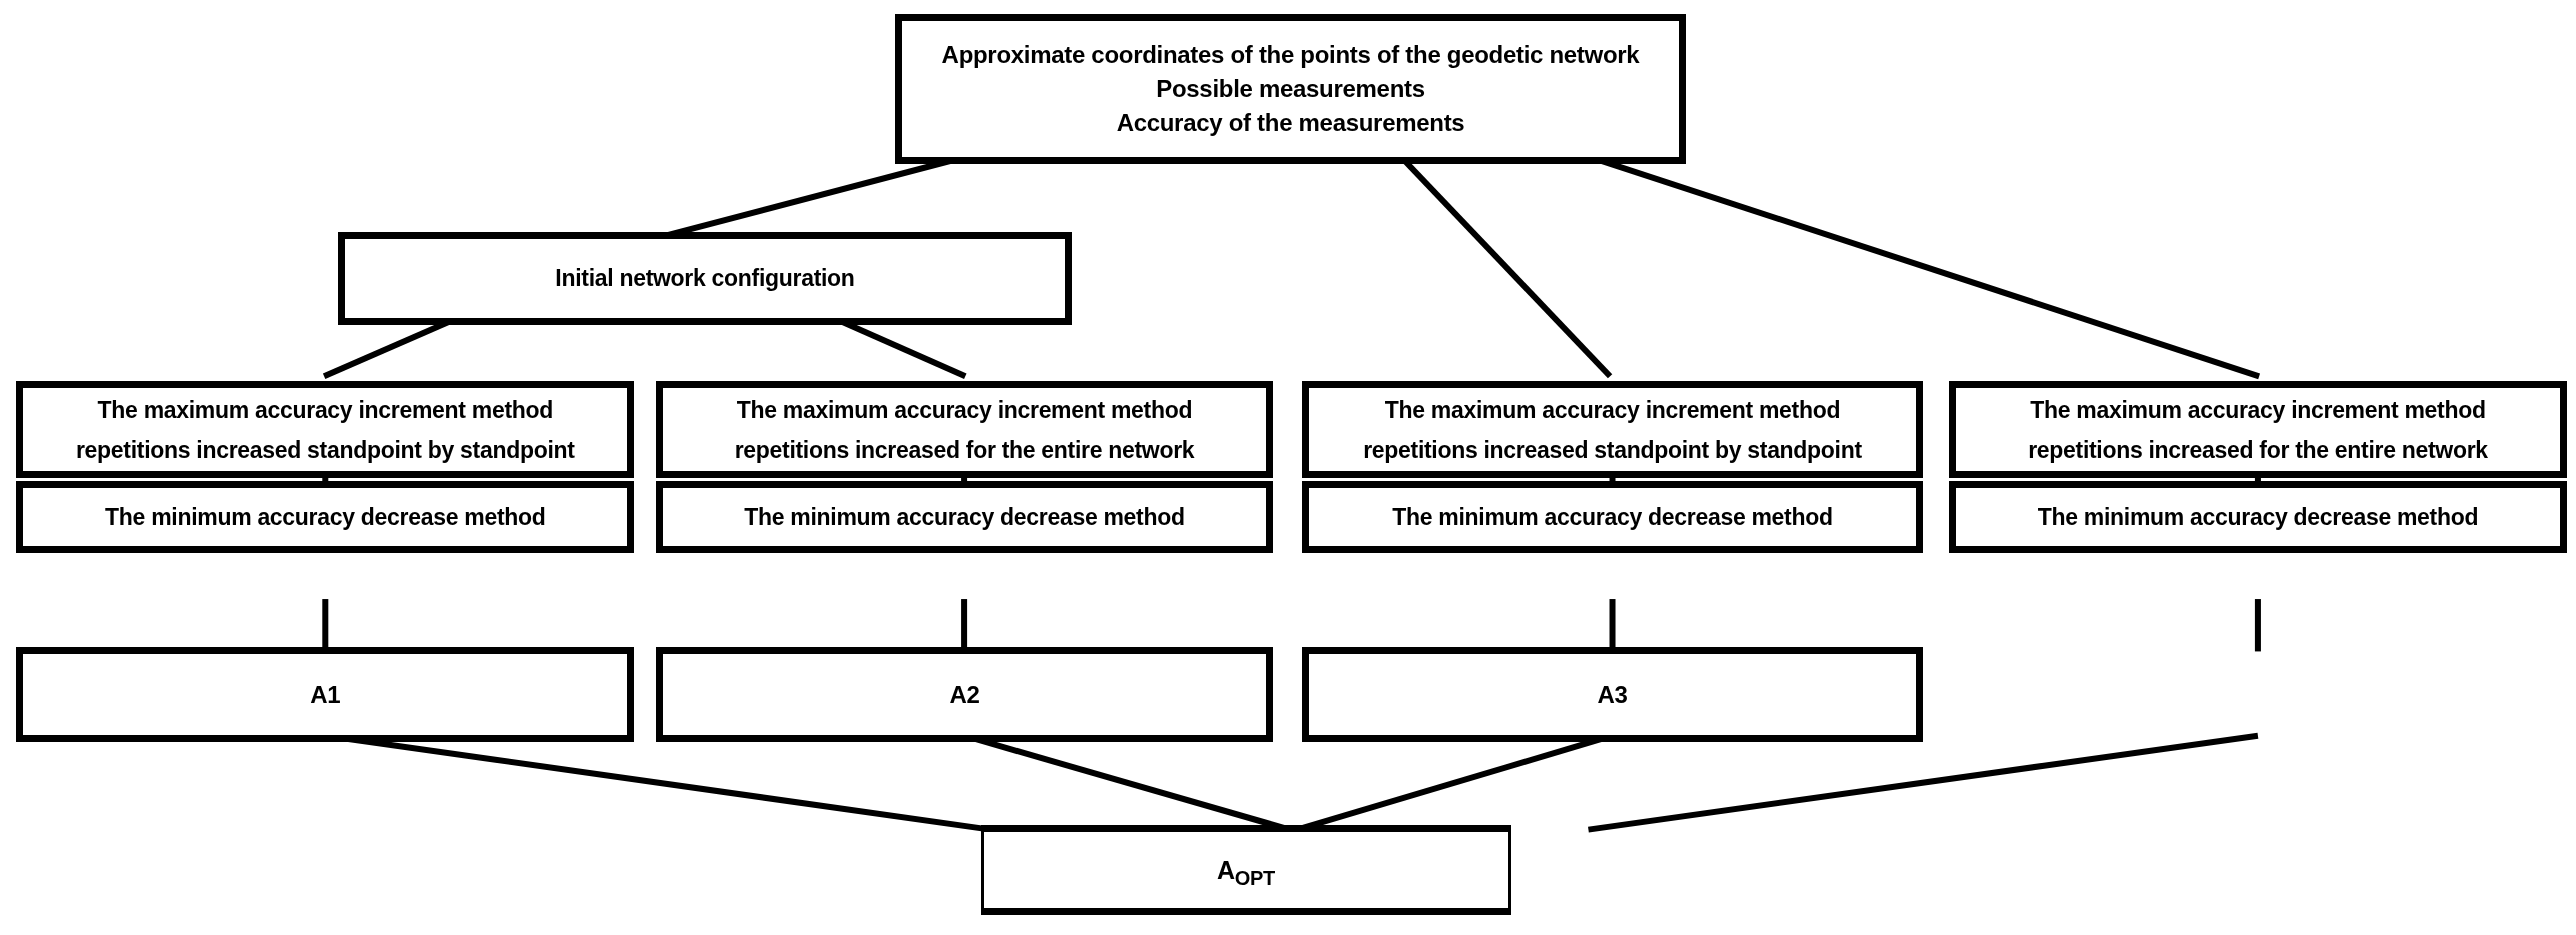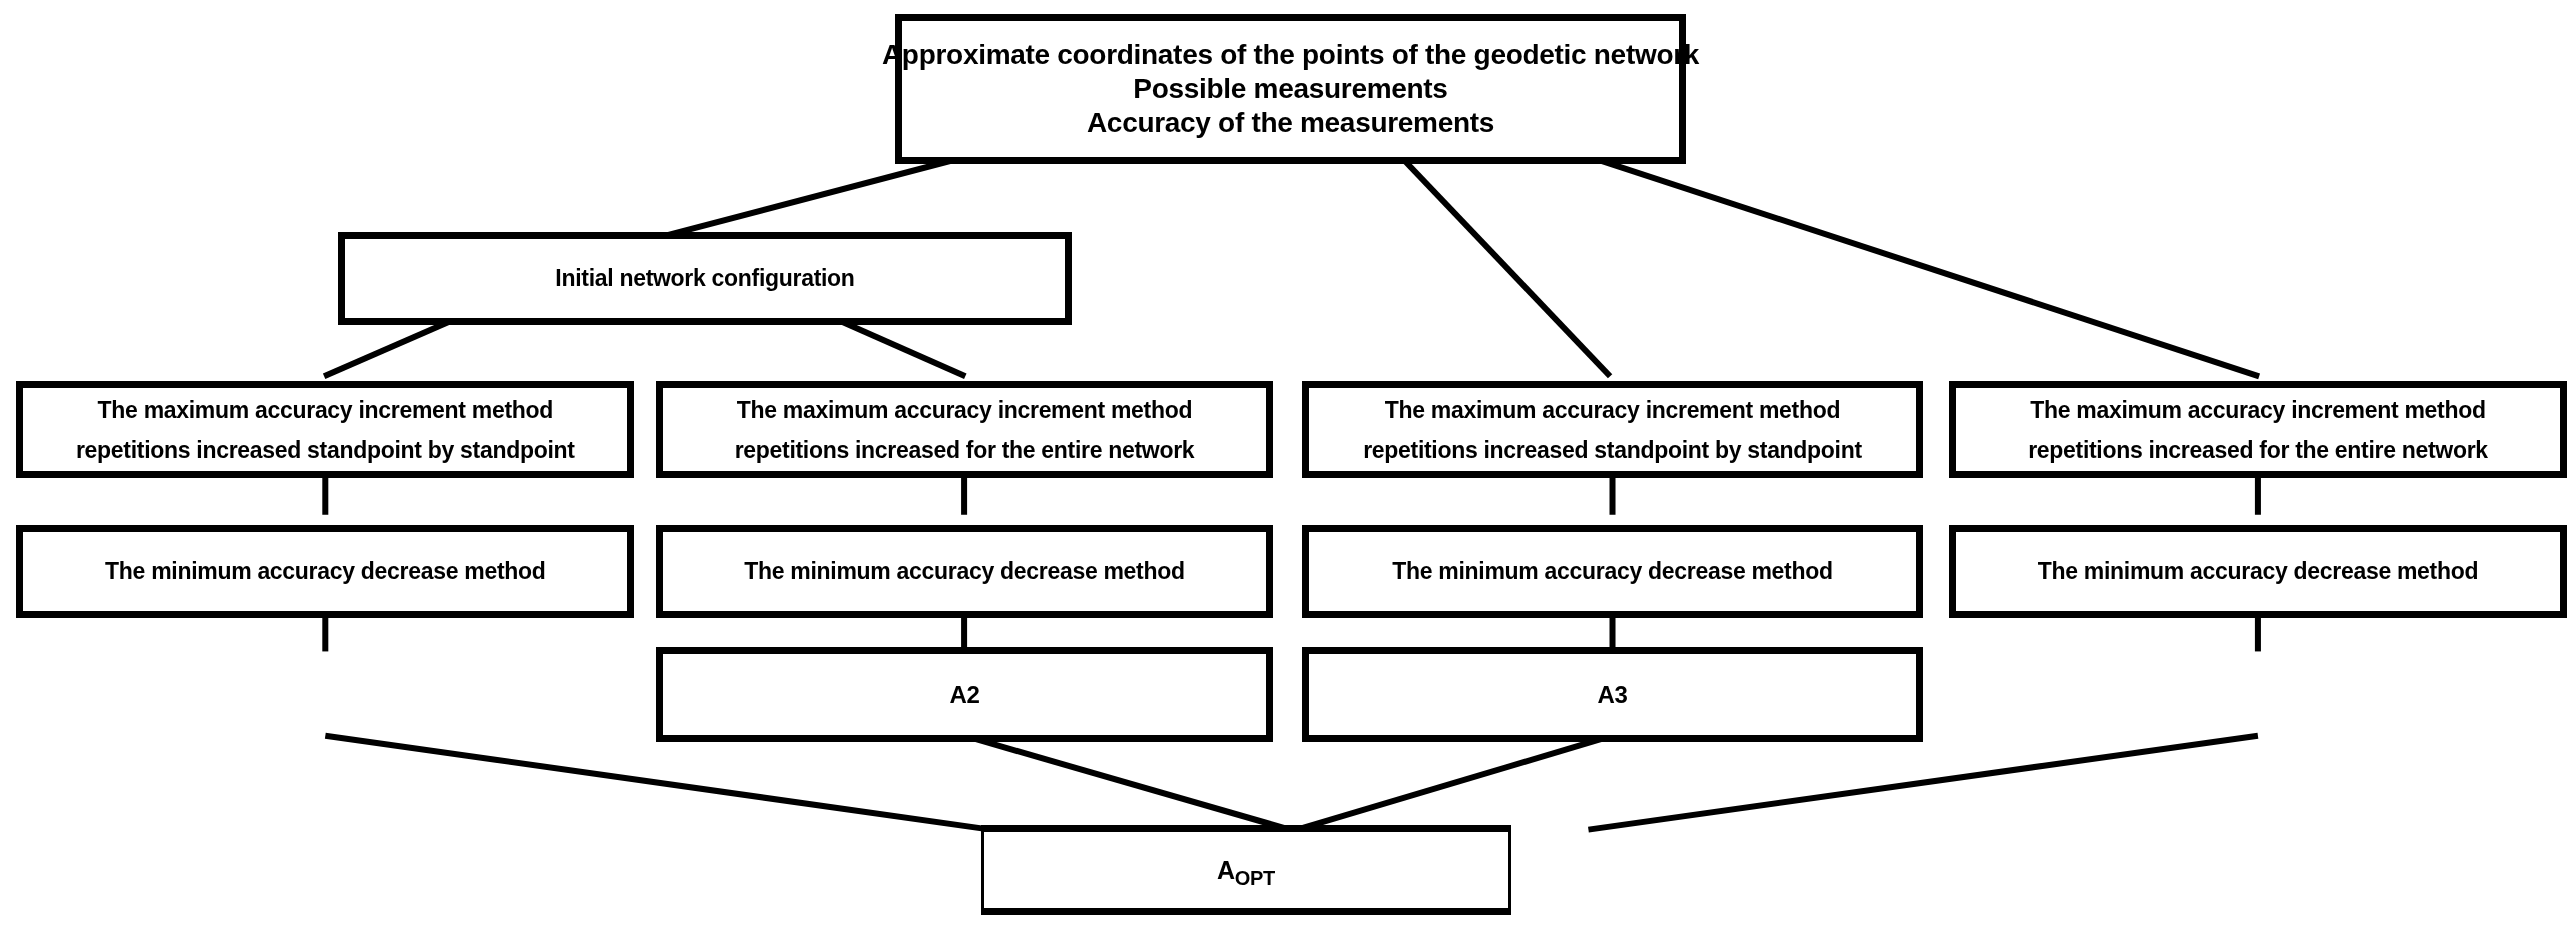--- a/index.html
+++ b/index.html
@@ -38,35 +38,35 @@
     align-items: center;
     justify-content: center;
     text-align: center;
     font-weight: bold;
     z-index: 1;
     letter-spacing: -0.3px;
   }
   .box .line { white-space: nowrap; }
 
   
-  .box-inputs { left: 895px; top: 14px; width: 791px; height: 150px; font-size: 28px; }
+  .box-inputs { left: 895px; top: 14px; width: 791px; height: 150px; font-size: 24px; }
   .box-inputs .line { line-height: 34px; }
 
   
   .box-initial { left: 338px; top: 232px; width: 734px; height: 93px; font-size: 23px; }
 
   
   .col-1 { left: 16.3px;   width: 618px; }
   .col-2 { left: 656px; width: 617px; }
   .col-3 { left: 1302px; width: 621px; }
   .col-4 { left: 1949px; width: 618px; }
 
   .row-method { top: 369px; height: 97px; font-size: 23px; margin-top: 12px; }
   .row-method .line { line-height: 40px; }
-  .row-refine { top: 525px; height: 93px; font-size: 23px; }
+  .row-refine { top: 481px; height: 72px; font-size: 23px; }
   .row-result { top: 647px; height: 95px; font-size: 24px; }
 
   
   .box-optimal {
     left: 981px; top: 825px; width: 530px; height: 90px;
     font-size: 25px;
     border-width: 7.2px 3px;
   }
   .box-optimal sub {
     font-size: 0.80em;
@@ -137,20 +137,23 @@
   <div class="box row-refine col-2">
     <div class="line">The minimum accuracy decrease method</div>
   </div>
   <div class="box row-refine col-3">
     <div class="line">The minimum accuracy decrease method</div>
   </div>
   <div class="box row-refine col-4">
     <div class="line">The minimum accuracy decrease method</div>
   </div>
 
+  <div class="box row-result col-1">
+    <div class="line">A1</div>
+  </div>
   <div class="box row-result col-2">
     <div class="line">A2</div>
   </div>
   <div class="box row-result col-3">
     <div class="line">A3</div>
   </div>
 
   <div class="box box-optimal">
     <div class="line"><span>A</span><sub>OPT</sub></div>
   </div>

